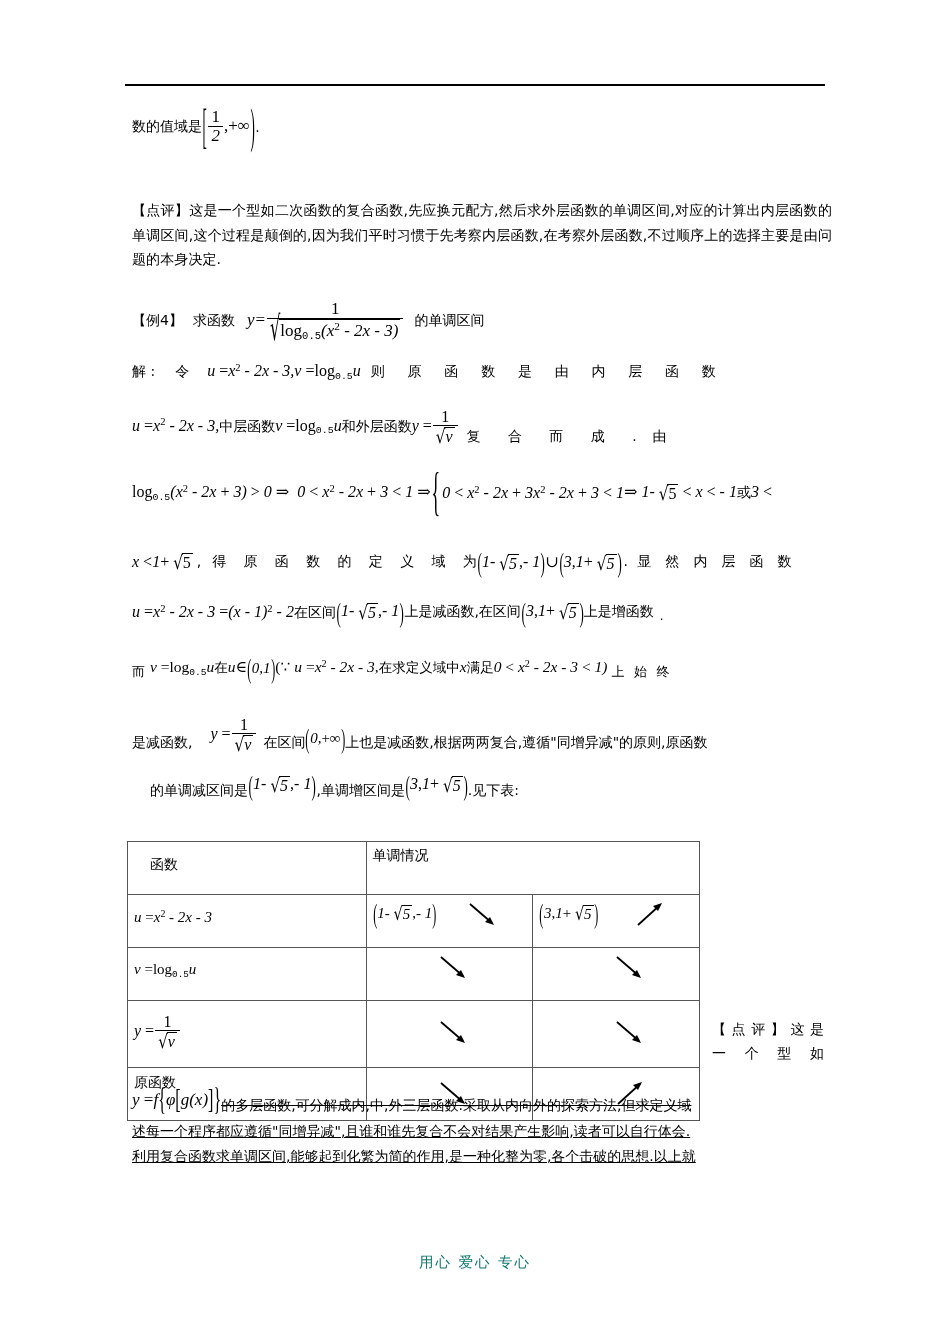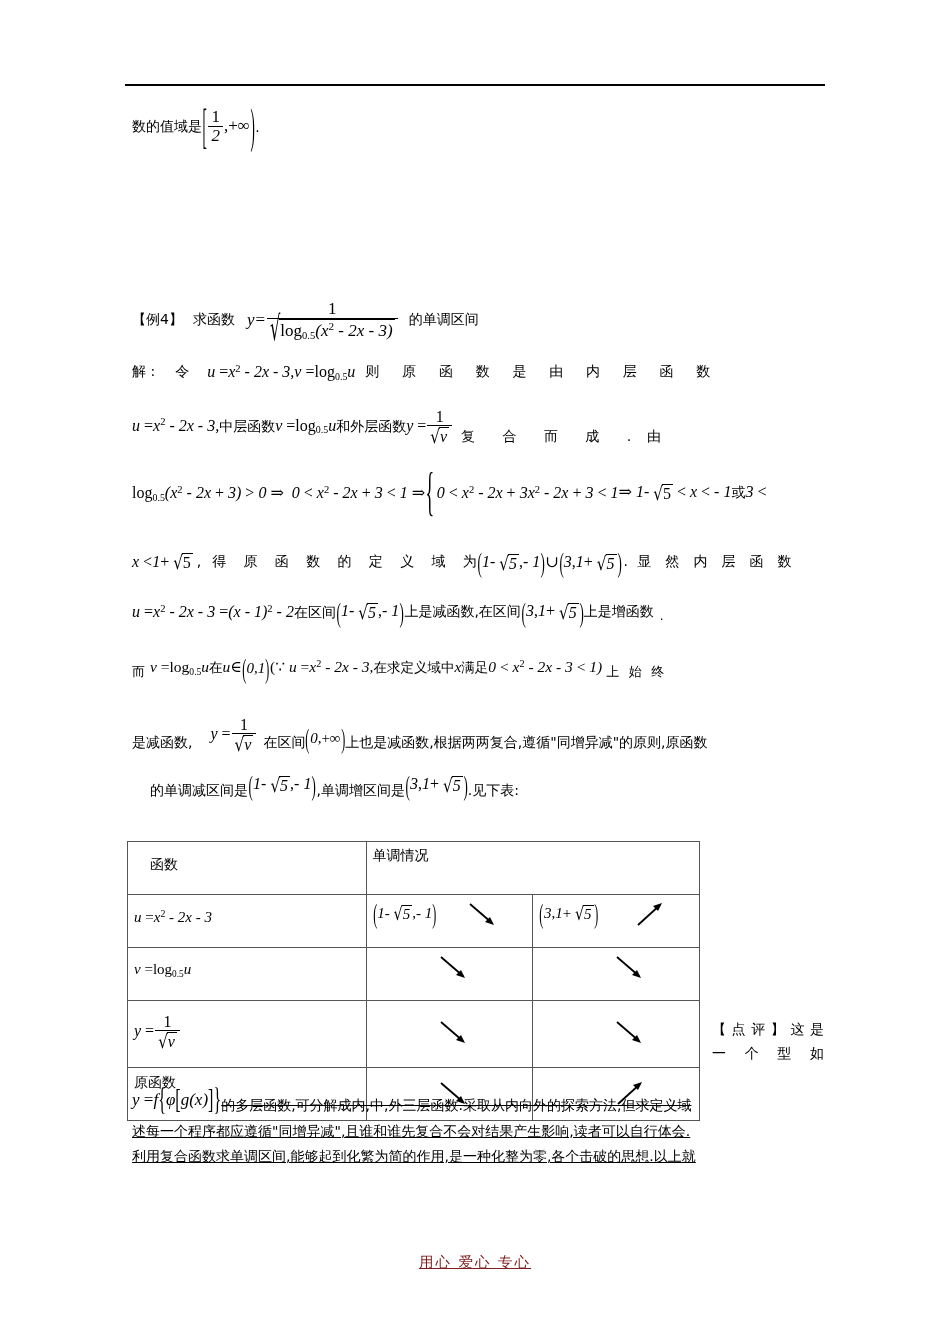--- a/index.html
+++ b/index.html
@@ -36,21 +36,21 @@
   .m {
     font-family: "Liberation Serif", "DejaVu Serif", serif;
     font-style: italic;
     white-space: nowrap;
     display: inline-block;
     vertical-align: middle;
     font-size: 16px;
   }
   .m .up { font-style: normal; }
   .m .op { font-style: normal; padding: 0 1px; }
-  sub.s { font-size: 0.62em; font-style: normal; vertical-align: -0.28em; }
+  sub.s { font-size: 0.62em; font-style: normal; vertical-align: -0.28em; font-family: Liberation Mono, monospace; }
   sup.s { font-size: 0.66em; font-style: normal; vertical-align: 0.52em; }
 
   .frac {
     display: inline-block;
     vertical-align: middle;
     text-align: center;
     line-height: 1.08;
     margin: 0 1px;
   }
   .frac .num { display: block; padding: 0 3px; font-style: normal; }
@@ -148,40 +148,44 @@
     position: absolute;
     left: 132px; top: 1090px; width: 700px; text-decoration: underline;
   }
 
   .footer {
     position: absolute;
     left: 0; top: 1253px; width: 950px;
     text-align: center;
     font-family: "DejaVu Sans", "Liberation Sans", sans-serif;
     font-size: 14.5px;
-    color: #7f1d1d;
+    color: #0f766e;
     letter-spacing: 2px;
-    text-decoration: underline;
   }
 
   .line1 { position: absolute; left: 132px; top: 108px; width: 700px; }
   .line1 .txt { font-family: "DejaVu Sans", sans-serif; font-size: 14px; vertical-align: middle;}
 </style>
 </head>
 <body>
 
 <div class="page">
 
   <div class="hrule"></div>
 
   <div class="line1">
     <span class="txt">数的值域是</span><span class="m" style="font-size:17px;">
       <span class="bigbracket">[</span><span class="frac"><span class="num">1</span><span class="den">2</span></span><span class="up">,</span><span class="up">+∞</span><span class="bigbracket">)</span></span><span class="txt">.</span>
   </div>
 
+  <div style="position:absolute; left:132px; top:198px; width:700px;">
+    <p class="para cn" style="text-indent:0; line-height:1.76;">
+      <span>【点评】</span><span>这是一个型如二次函数的复合函数,先应换元配方,然后求外层函数的单调区间,对应的计算出内层函数的单调区间,这个过程是颠倒的,因为我们平时习惯于先考察内层函数,在考察外层函数,不过顺序上的选择主要是由问题的本身决定.</span>
+    </p>
+  </div>
 
   <div style="position:absolute; left:132px; top:300px; width:700px;">
     <span class="cn">【例4】</span>
     <span class="cn" style="padding-left:6px;">求函数</span>
     <span class="m" style="font-size:17px; padding-left:8px;">
       <span>y</span><span class="op">=</span><span class="frac">
         <span class="num">1</span>
         <span class="den">
           <span class="rad tall"><span class="sign">√</span><span class="body"><span class="up">log</span><sub class="s">0.5</sub><span>(<i>x</i><sup class="s">2</sup> - 2<i>x</i> - 3)</span></span></span>
         </span>

